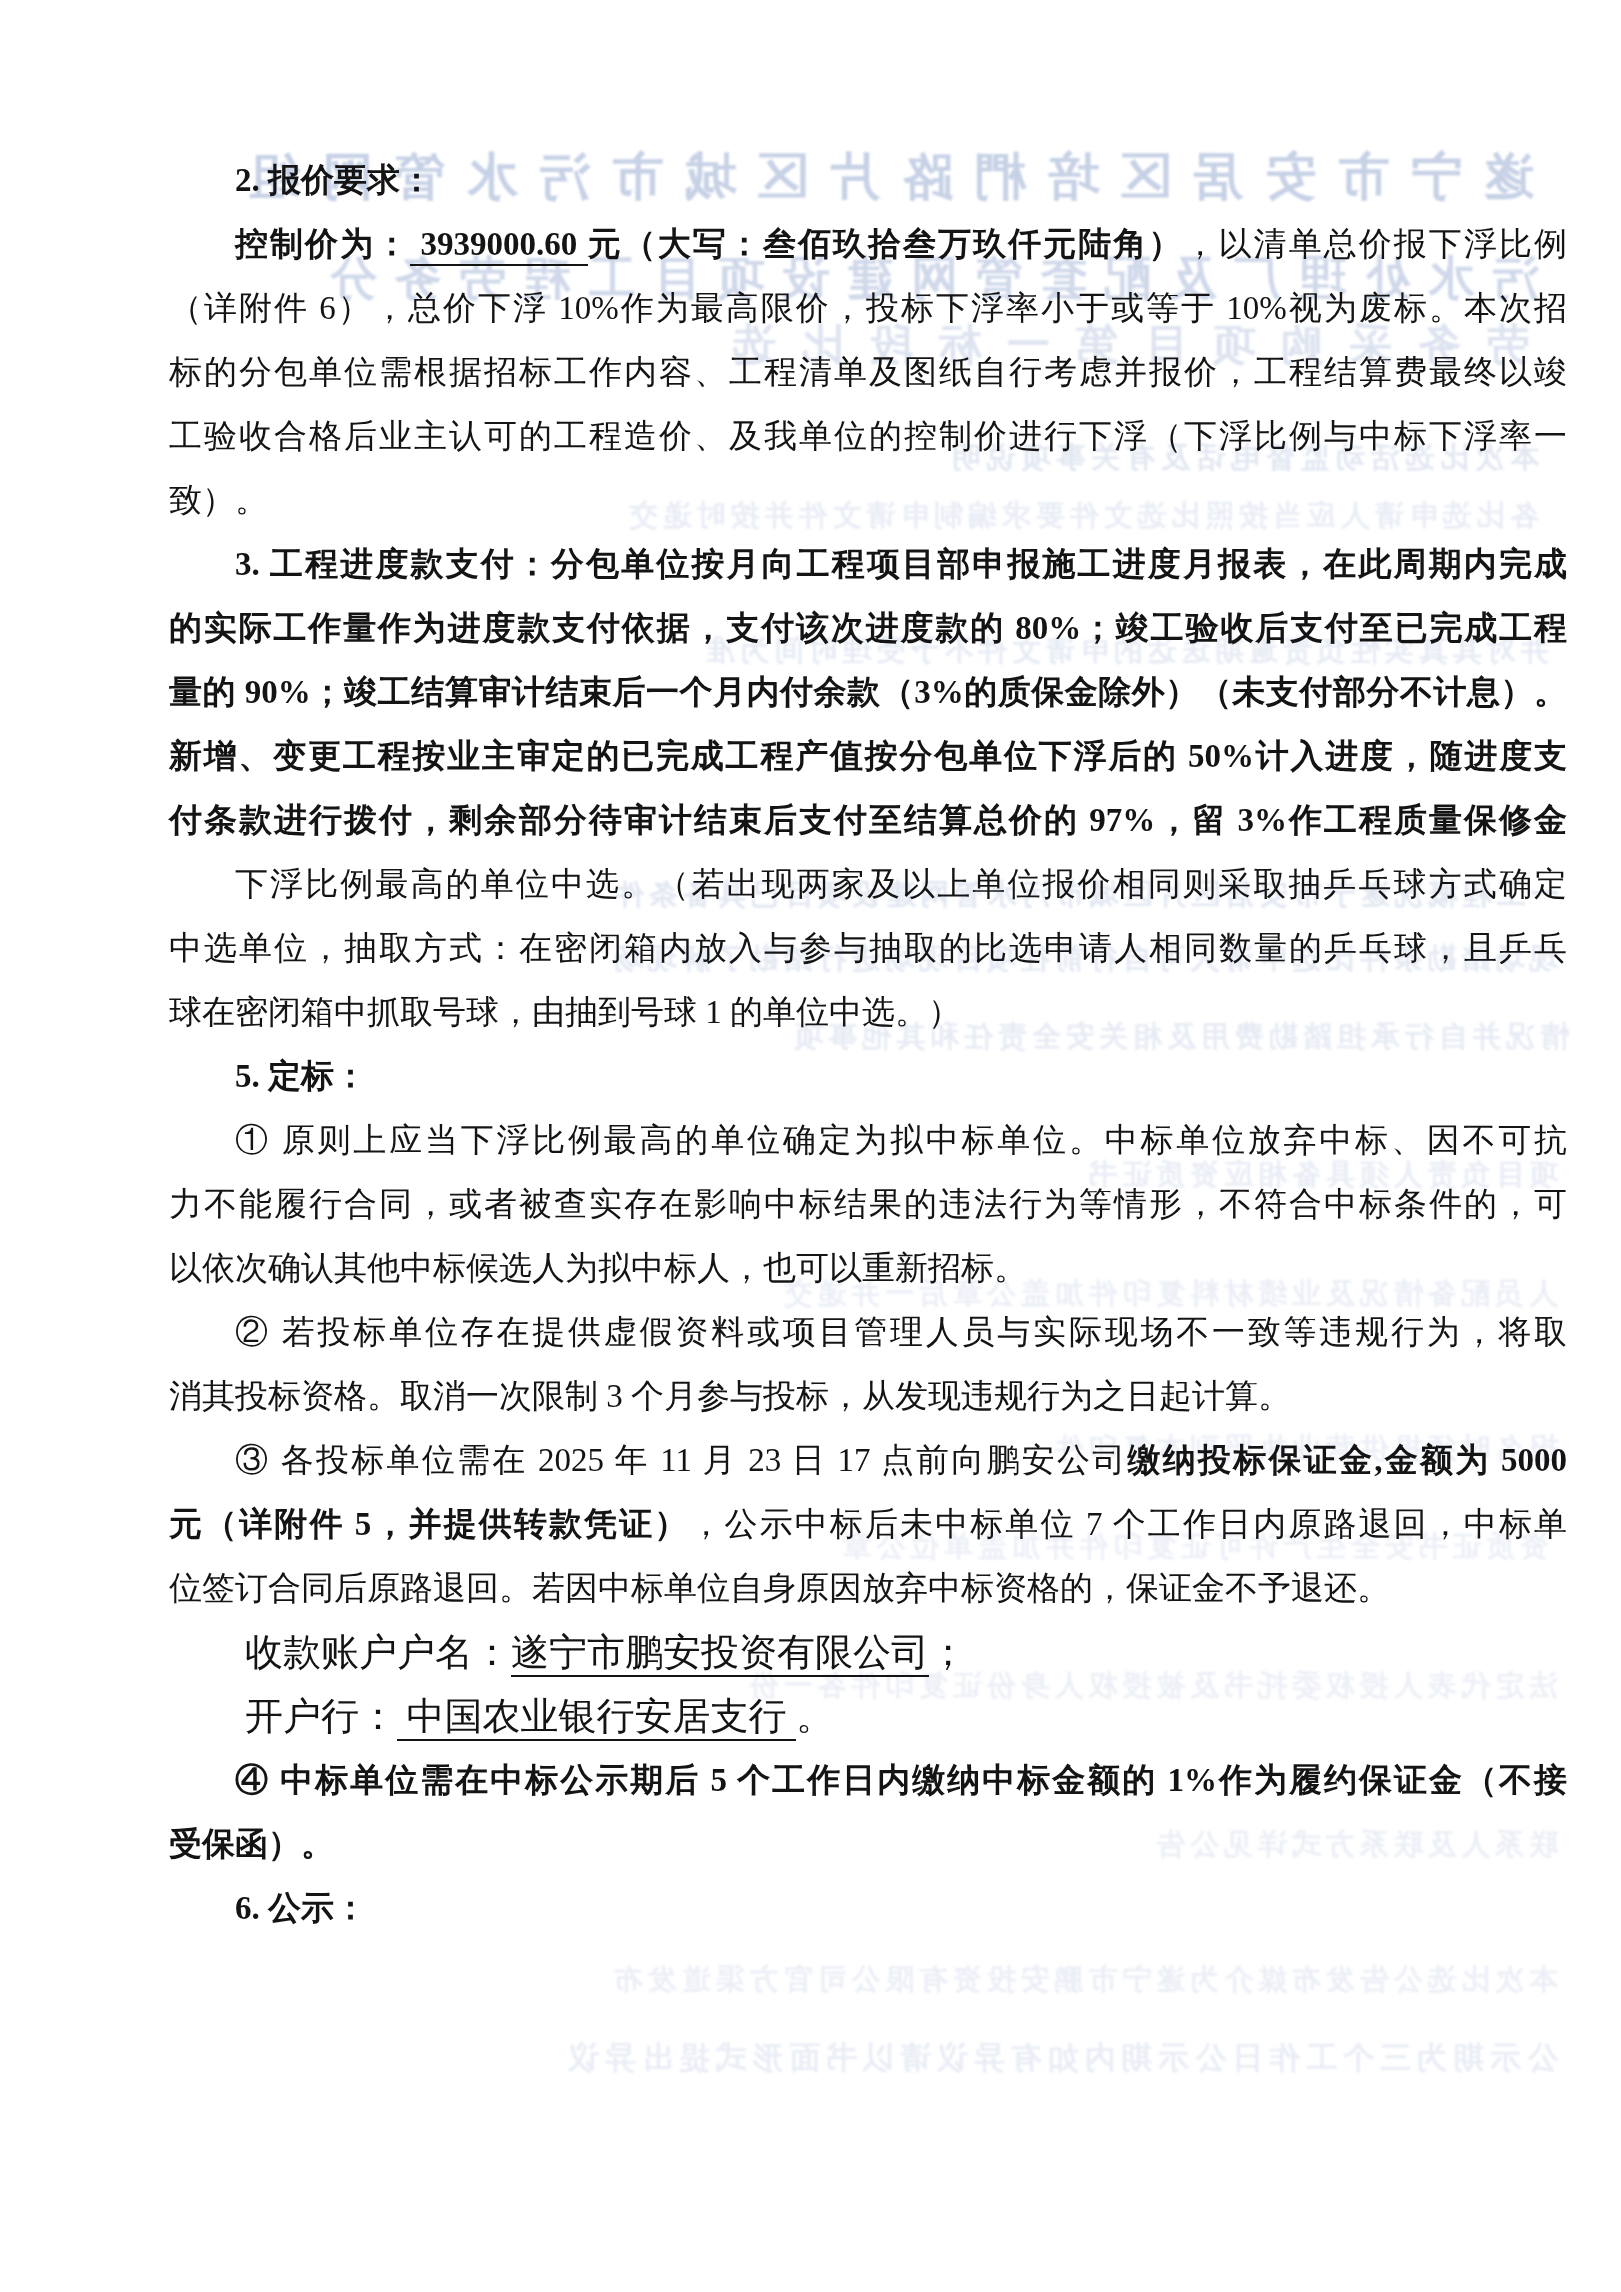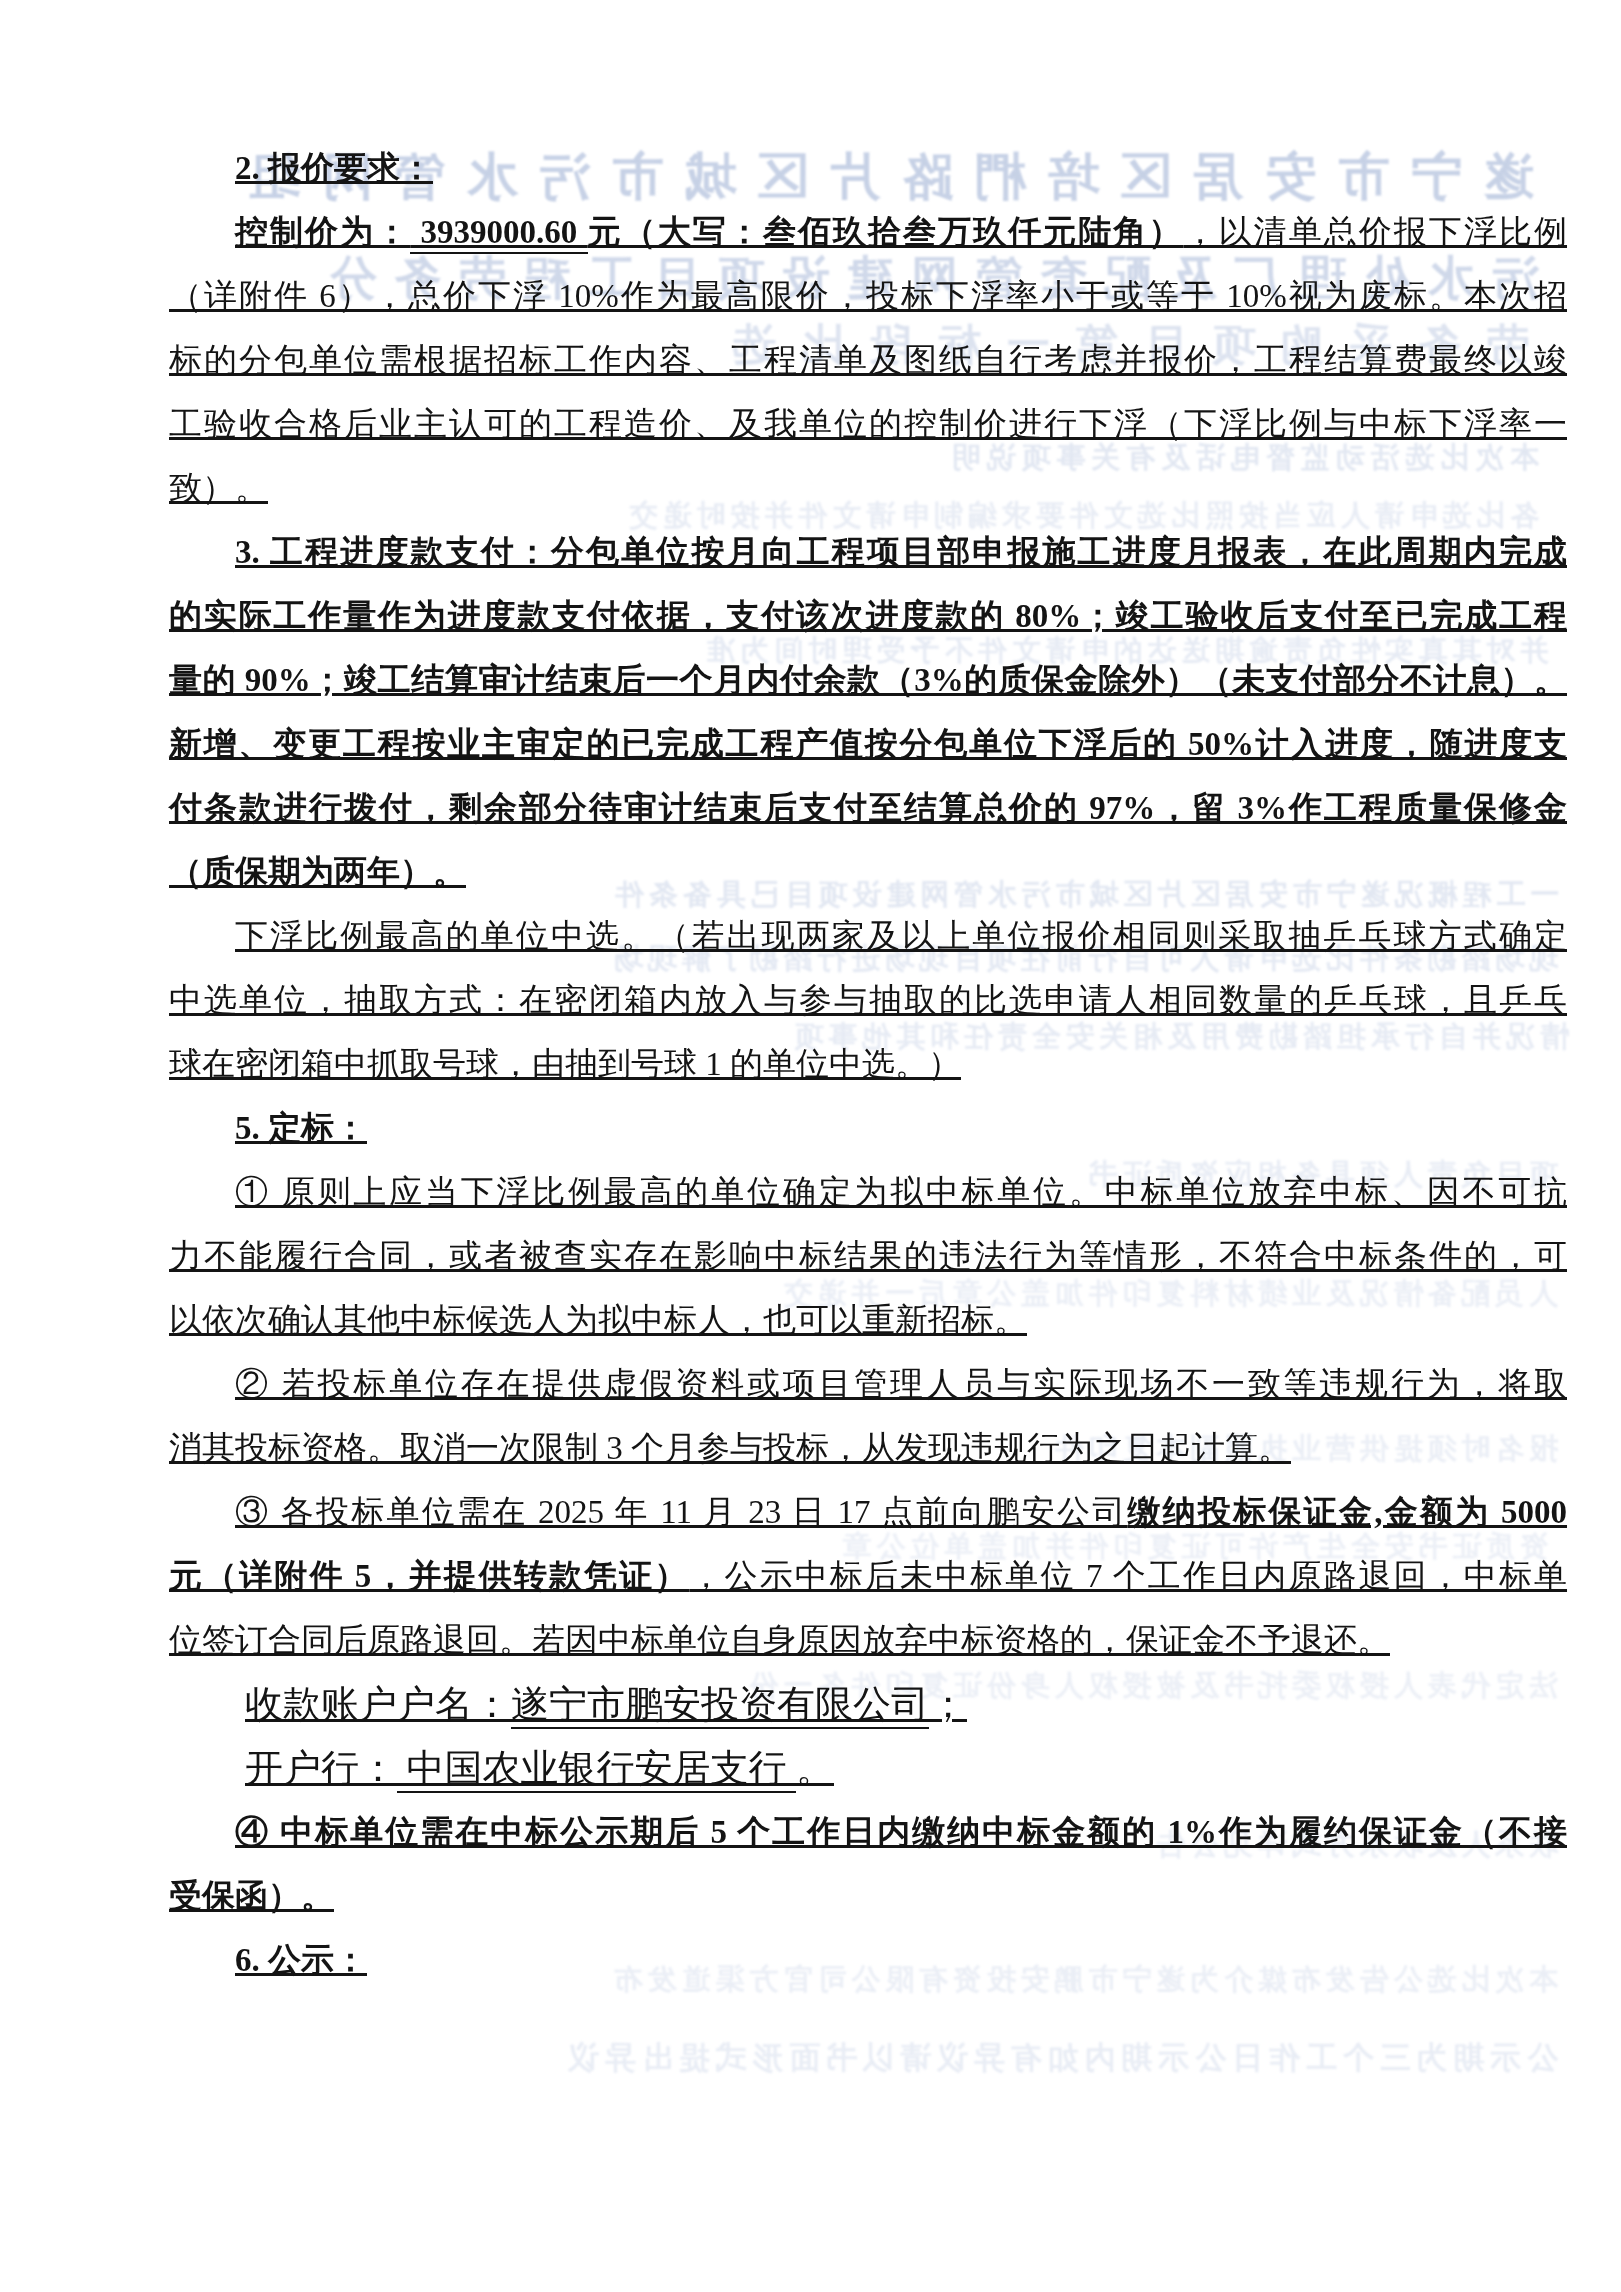--- a/index.html
+++ b/index.html
@@ -36,24 +36,23 @@
   .g11{top:1274px;left:245px;width:1313px;font-size:29px;letter-spacing:4.9px;opacity:.18;}
   .g12{top:1429px;left:833px;width:725px;font-size:29px;letter-spacing:4.9px;opacity:.18;}
   .g13{top:1527px;left:294px;width:1255px;font-size:29px;letter-spacing:4.9px;opacity:.17;}
   .g14{top:1666px;left:245px;width:1313px;font-size:29px;letter-spacing:4.9px;opacity:.17;}
   .g15{top:1825px;left:931px;width:627px;font-size:29px;letter-spacing:4.9px;opacity:.18;}
   .g16{top:1960px;left:196px;width:1362px;font-size:29px;letter-spacing:4.9px;opacity:.18;}
   .g17{top:2037px;left:225px;width:1333px;font-size:31px;letter-spacing:5.9px;opacity:.20;}
   
   .text-layer{
     position:absolute;z-index:2;
-    left:0;top:4px;width:1621px;
+    left:0;top:16px;width:1621px;
     padding:132px 54px 0 169px;
     box-sizing:border-box;
-    text-decoration:underline;
   }
   .ln{
     height:64px;line-height:64px;
     font-size:33px;
     white-space:nowrap;
     text-align:left;
   }
   .jf{white-space:normal;text-align:justify;text-align-last:justify;}
   .indent{text-indent:2em;}
   .bold{font-weight:bold;}
@@ -96,21 +95,20 @@
     <div class="ln jf"><span>（详附件 6），总价下浮 10%作为最高限价，投标下浮率小于或等于 10%视为废标。本次招</span></div>
     <div class="ln jf"><span>标的分包单位需根据招标工作内容、工程清单及图纸自行考虑并报价，工程结算费最终以竣</span></div>
     <div class="ln jf"><span>工验收合格后业主认可的工程造价、及我单位的控制价进行下浮（下浮比例与中标下浮率一</span></div>
     <div class="ln"><span>致）。</span></div>
 
     <div class="ln indent jf bold"><span>3. 工程进度款支付：分包单位按月向工程项目部申报施工进度月报表，在此周期内完成</span></div>
     <div class="ln jf bold"><span>的实际工作量作为进度款支付依据，支付该次进度款的 80%；竣工验收后支付至已完成工程</span></div>
     <div class="ln jf bold"><span>量的 90%；竣工结算审计结束后一个月内付余款（3%的质保金除外）（未支付部分不计息）。</span></div>
     <div class="ln jf bold"><span>新增、变更工程按业主审定的已完成工程产值按分包单位下浮后的 50%计入进度，随进度支</span></div>
     <div class="ln jf bold"><span>付条款进行拨付，剩余部分待审计结束后支付至结算总价的 97%，留 3%作工程质量保修金</span></div>
-    <div class="ln bold"><span>（质保期为两年）。</span></div>
 
     <div class="ln indent jf"><span>下浮比例最高的单位中选。（若出现两家及以上单位报价相同则采取抽乒乓球方式确定</span></div>
     <div class="ln jf"><span>中选单位，抽取方式：在密闭箱内放入与参与抽取的比选申请人相同数量的乒乓球，且乒乓</span></div>
     <div class="ln"><span>球在密闭箱中抓取号球，由抽到号球 1 的单位中选。）</span></div>
 
     <div class="ln indent bold"><span>5. 定标：</span></div>
     <div class="ln indent jf"><span>①  原则上应当下浮比例最高的单位确定为拟中标单位。中标单位放弃中标、因不可抗</span></div>
     <div class="ln jf"><span>力不能履行合同，或者被查实存在影响中标结果的违法行为等情形，不符合中标条件的，可</span></div>
     <div class="ln"><span>以依次确认其他中标候选人为拟中标人，也可以重新招标。</span></div>
     <div class="ln indent jf"><span>②  若投标单位存在提供虚假资料或项目管理人员与实际现场不一致等违规行为，将取</span></div>

